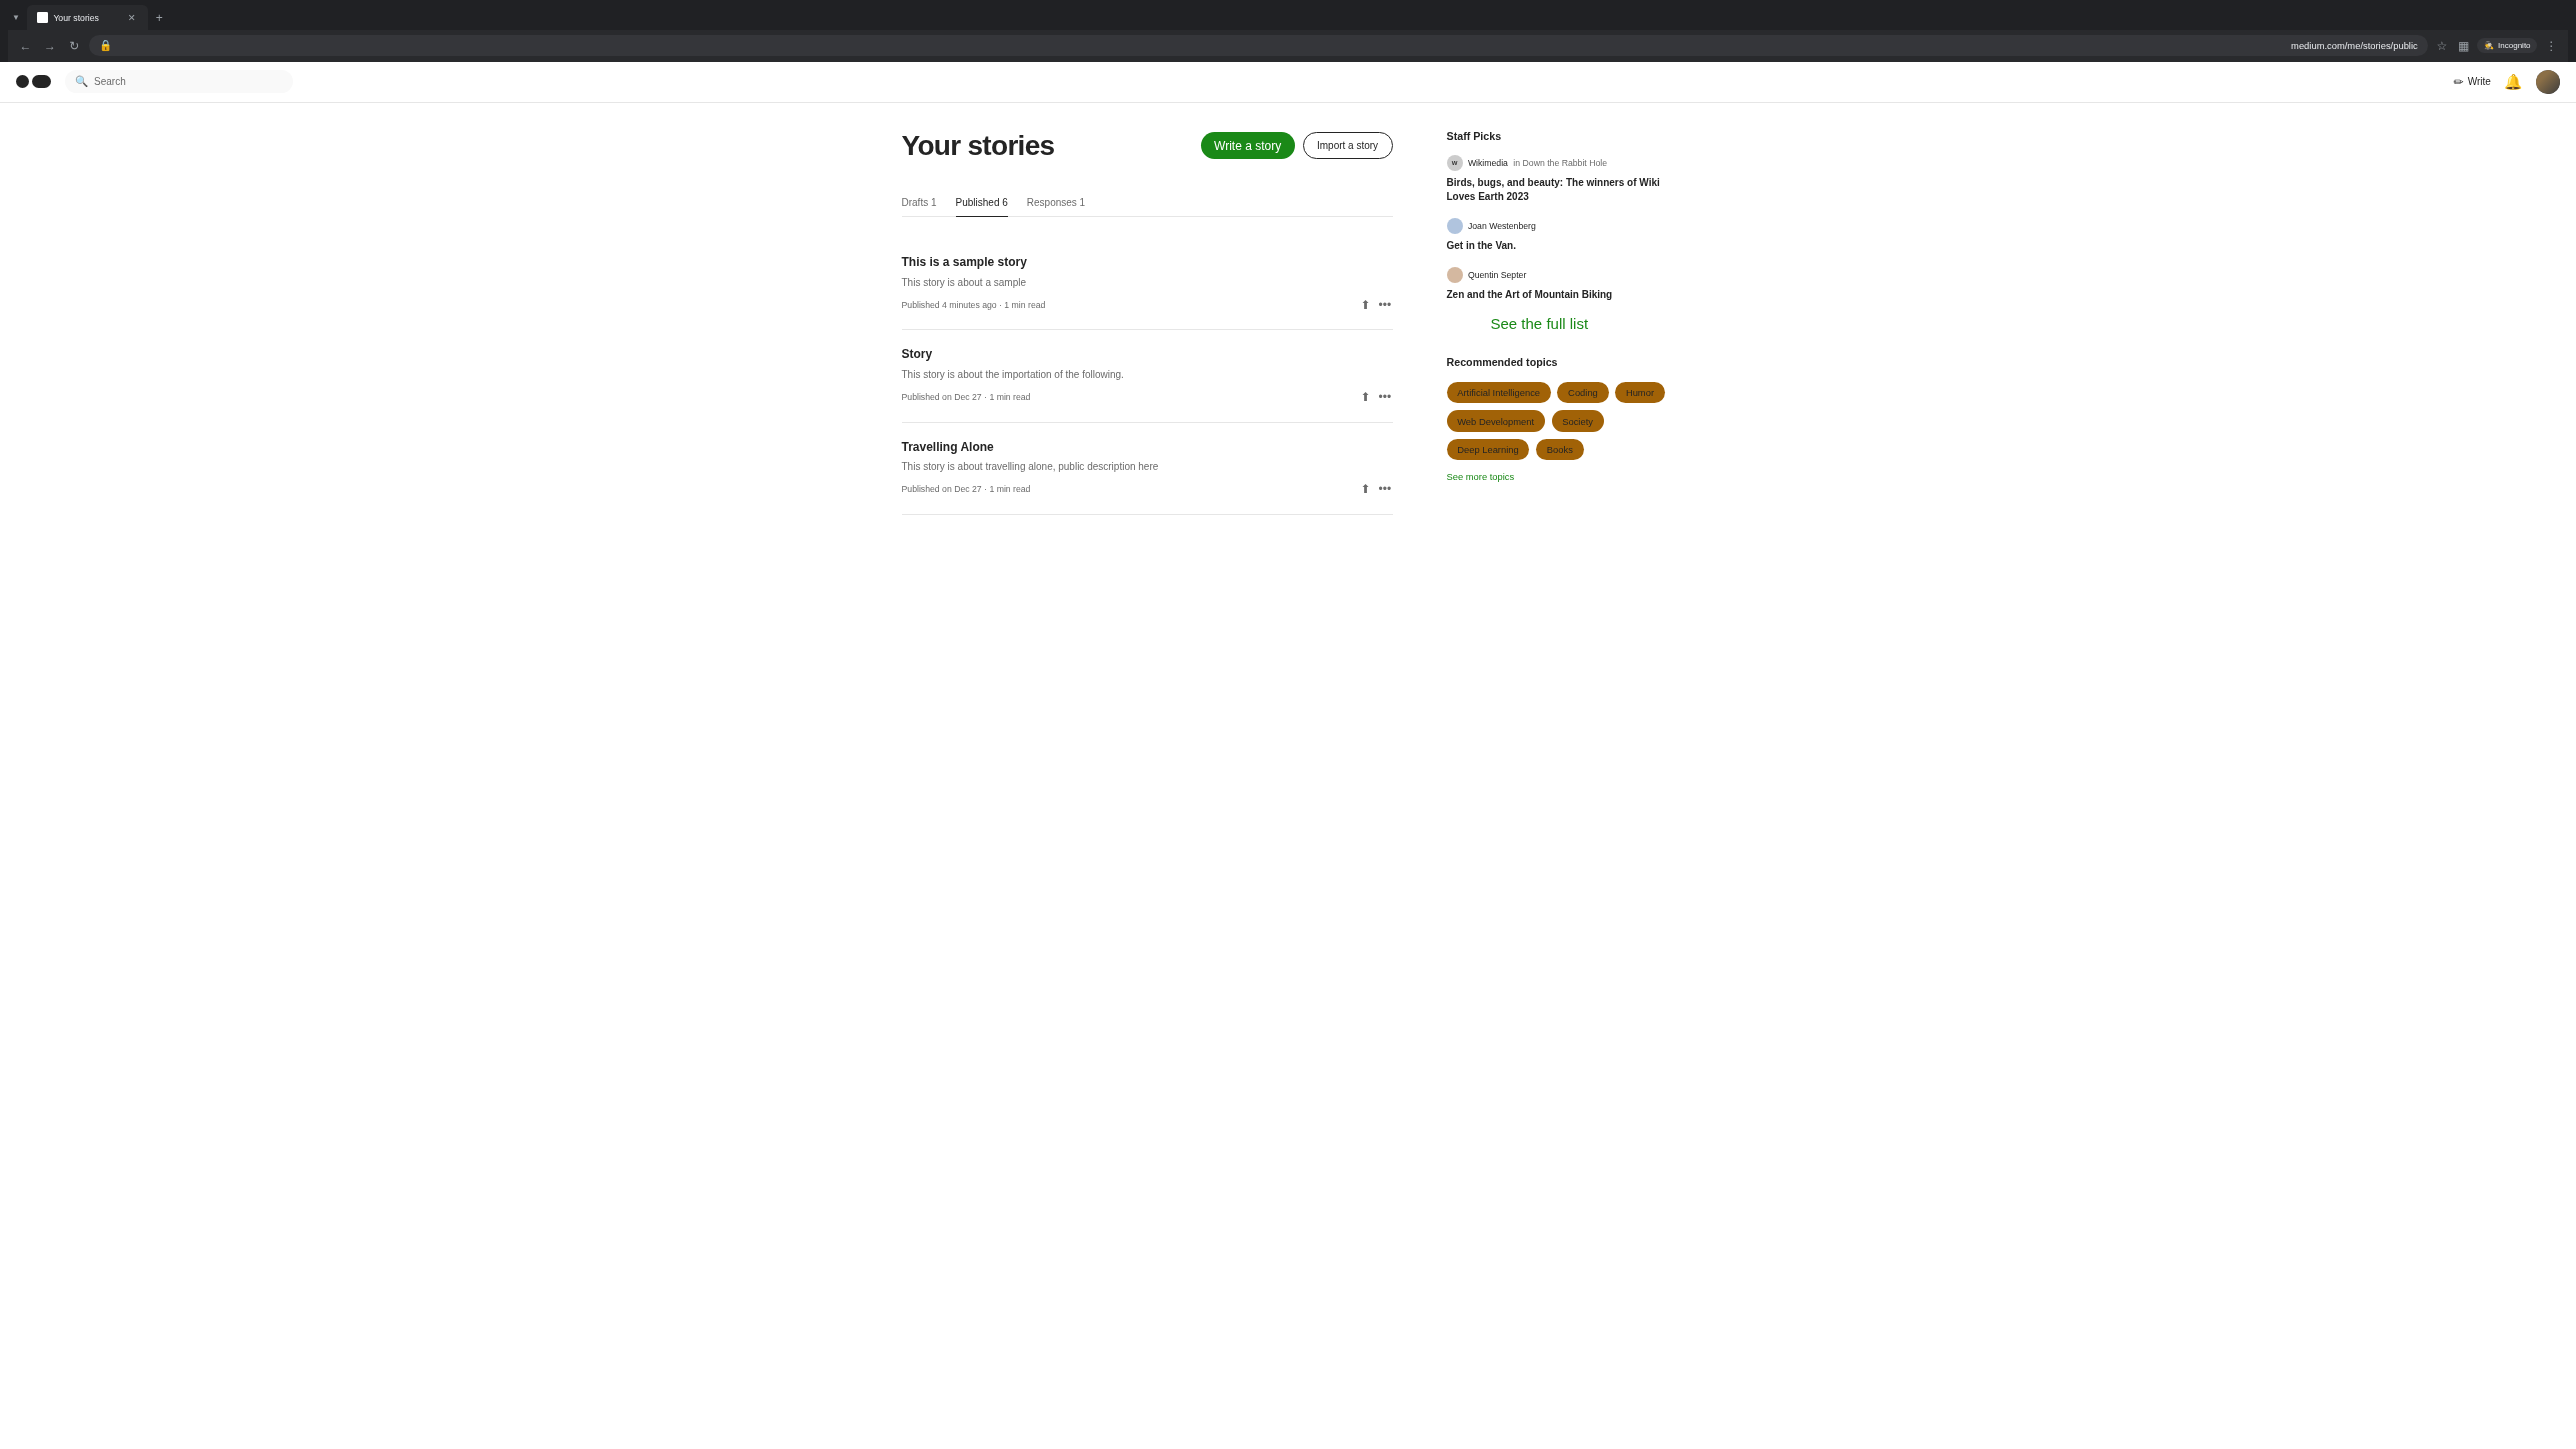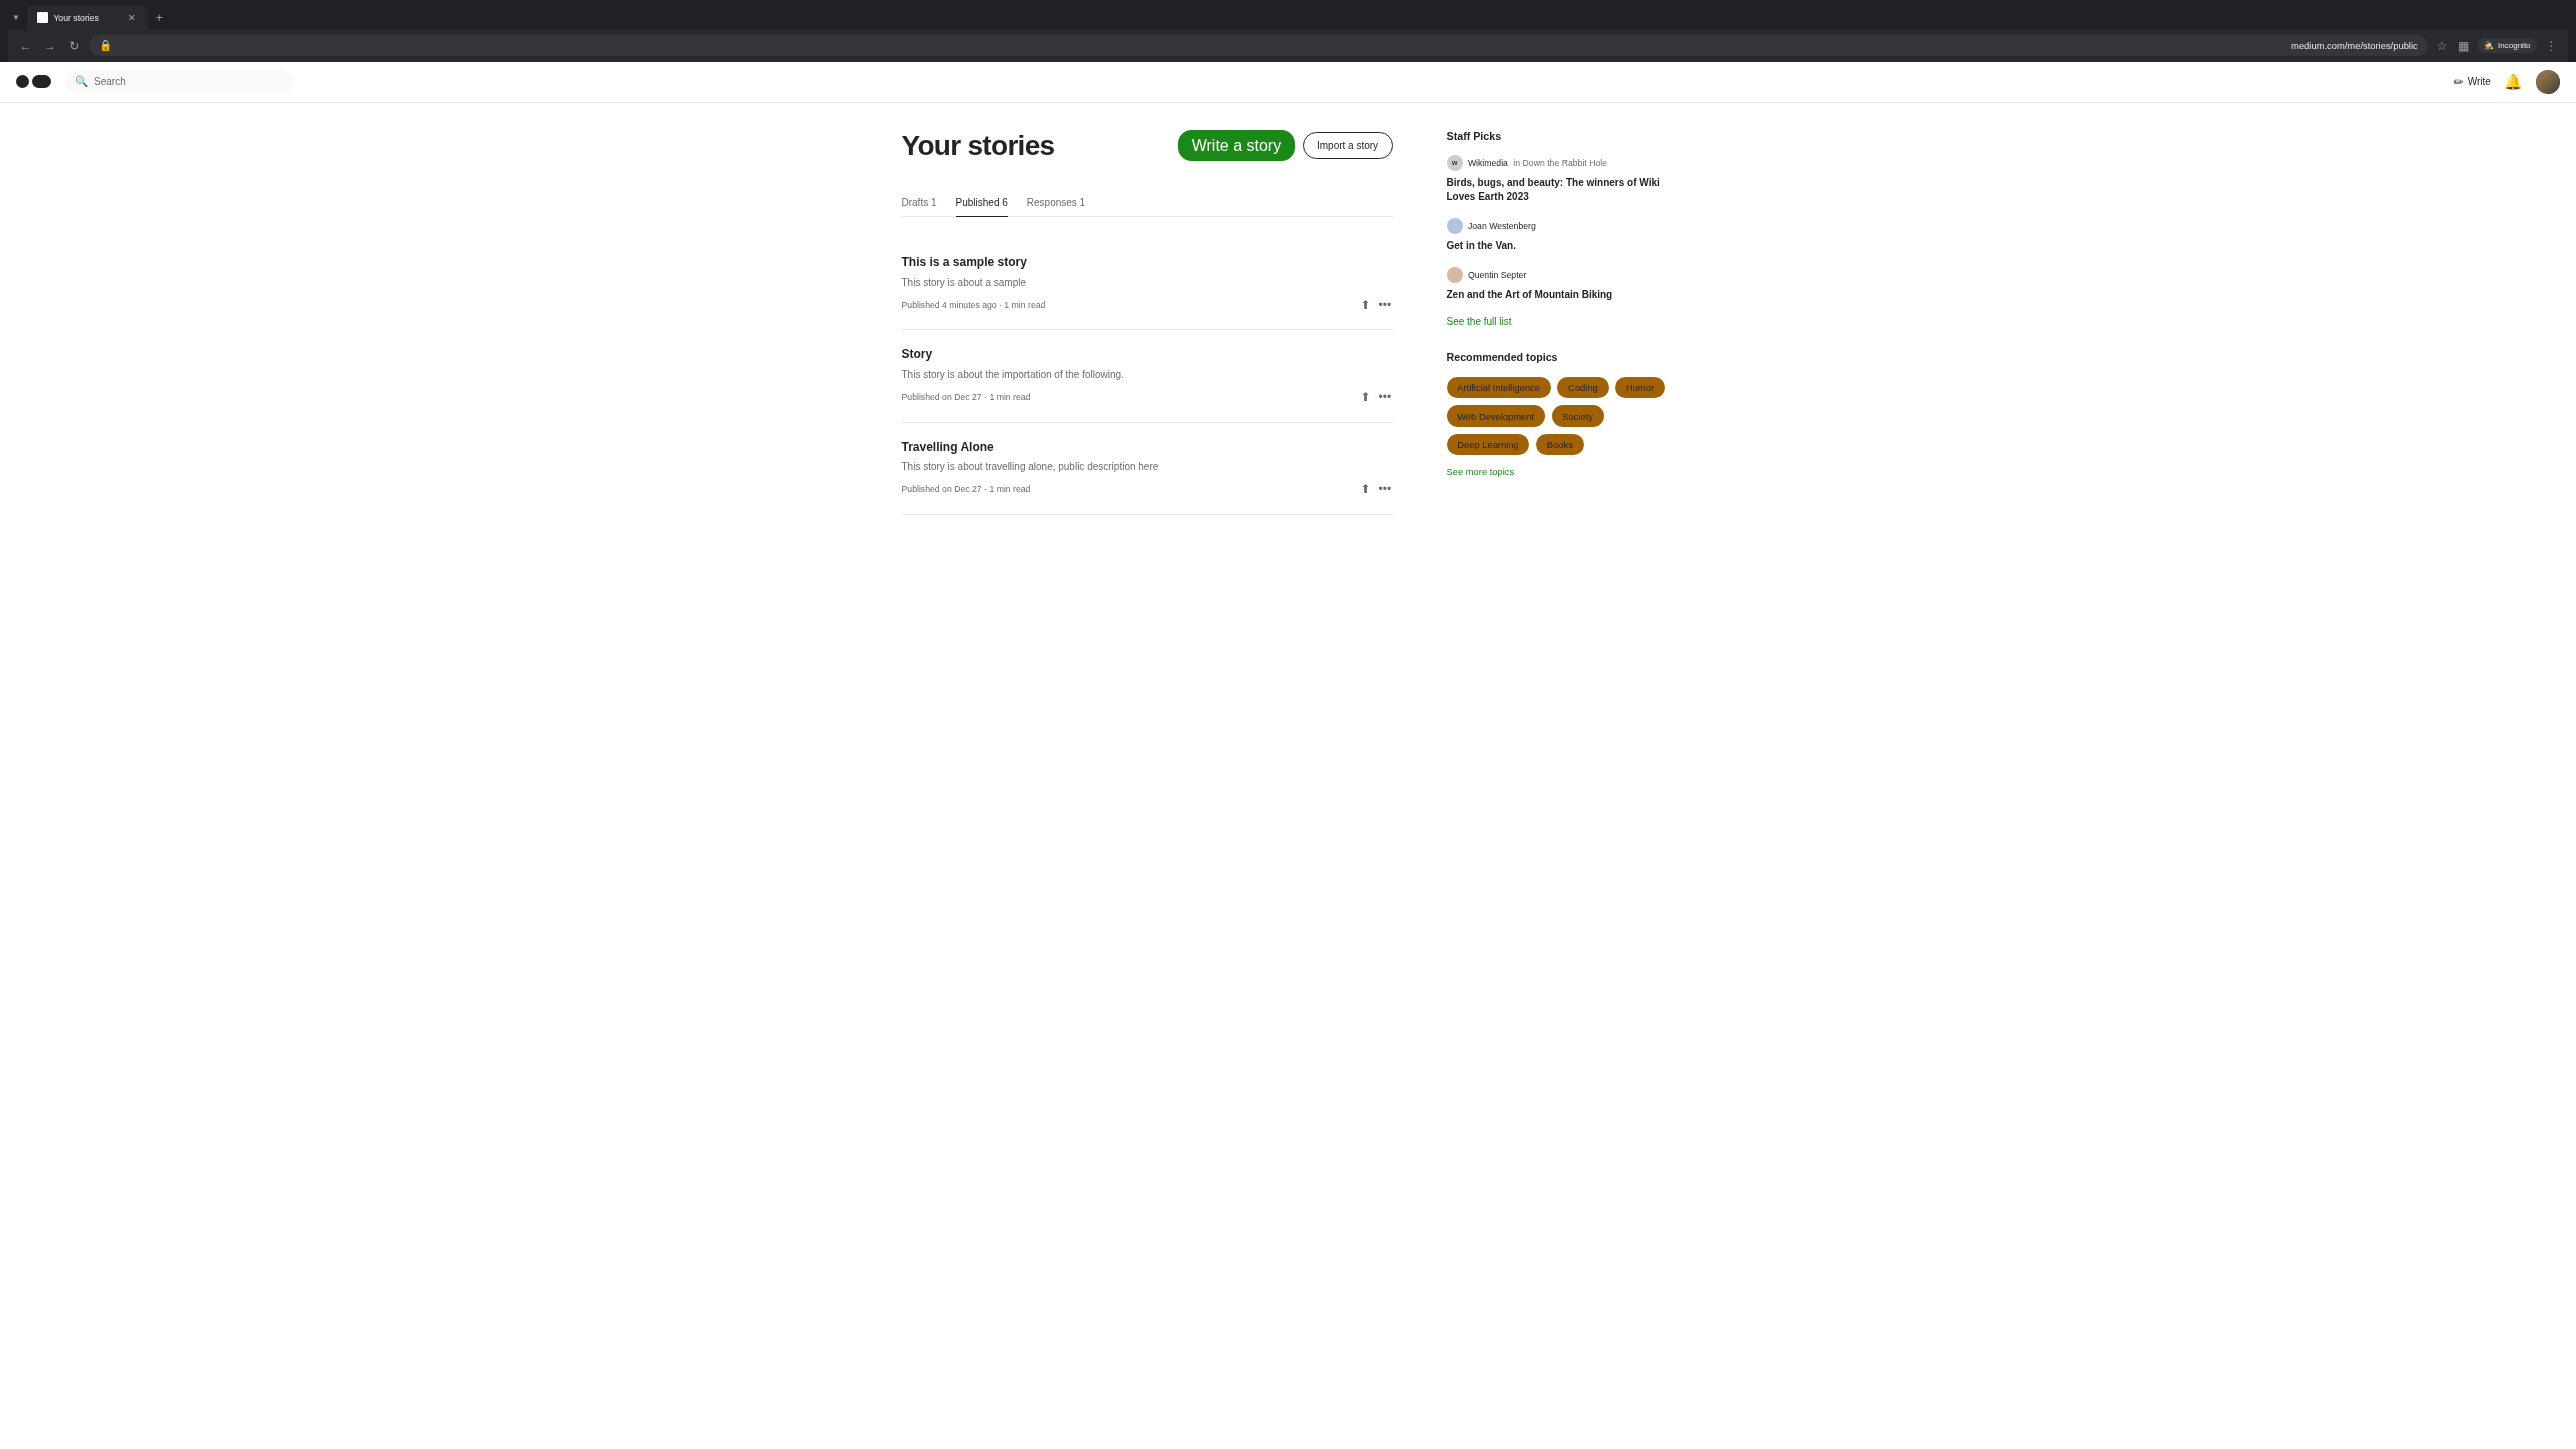--- a/index.html
+++ b/index.html
@@ -263,21 +263,21 @@
       display: flex;
       align-items: center;
       gap: 8px;
     }
     .btn-write-story {
       background: #1a8917;
       color: #fff;
       border: none;
       border-radius: 13.4px;
       padding: 6.7px 13.4px;
-      font-size: 16px;
+      font-size: 12px;
       cursor: pointer;
       font-weight: 500;
     }
     .btn-import-story {
       background: transparent;
       color: #242424;
       border: 0.7px solid #242424;
       border-radius: 13.4px;
       padding: 6.7px 13.4px;
       font-size: 10px;
@@ -388,23 +388,24 @@
     }
     .staff-pick-title {
       font-size: 10px;
       font-weight: 700;
       color: #242424;
       line-height: 1.4;
       cursor: pointer;
     }
     .see-full-list {
       color: #1a8917;
-      font-size: 10px;
+      font-size: 15px;
       cursor: pointer;
       text-decoration: none;
+      margin-left: 44px;
     }
 
     
     .topics-grid {
       display: flex;
       flex-wrap: wrap;
       gap: 6.7px;
     }
     .topic-chip {
       background: #a16207;

